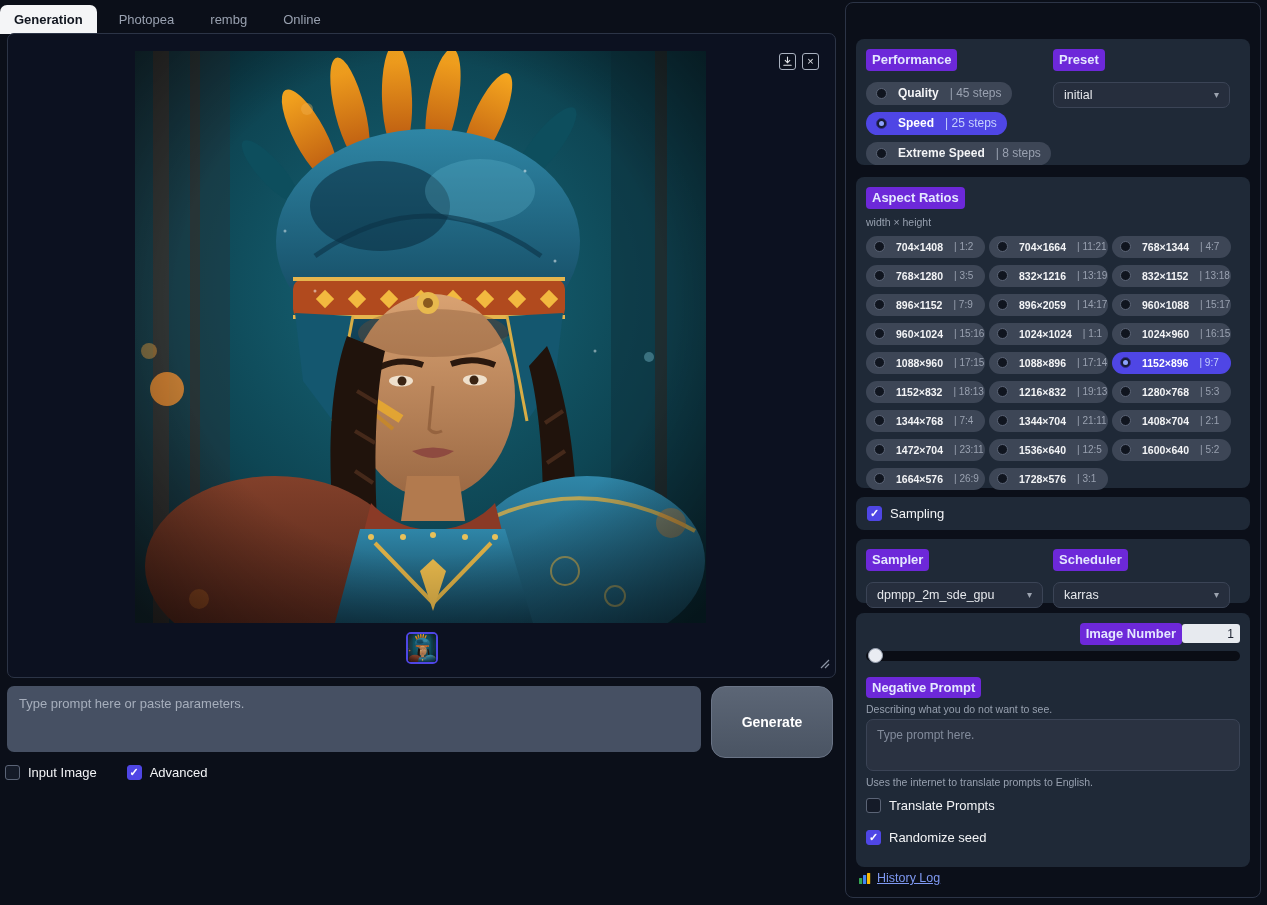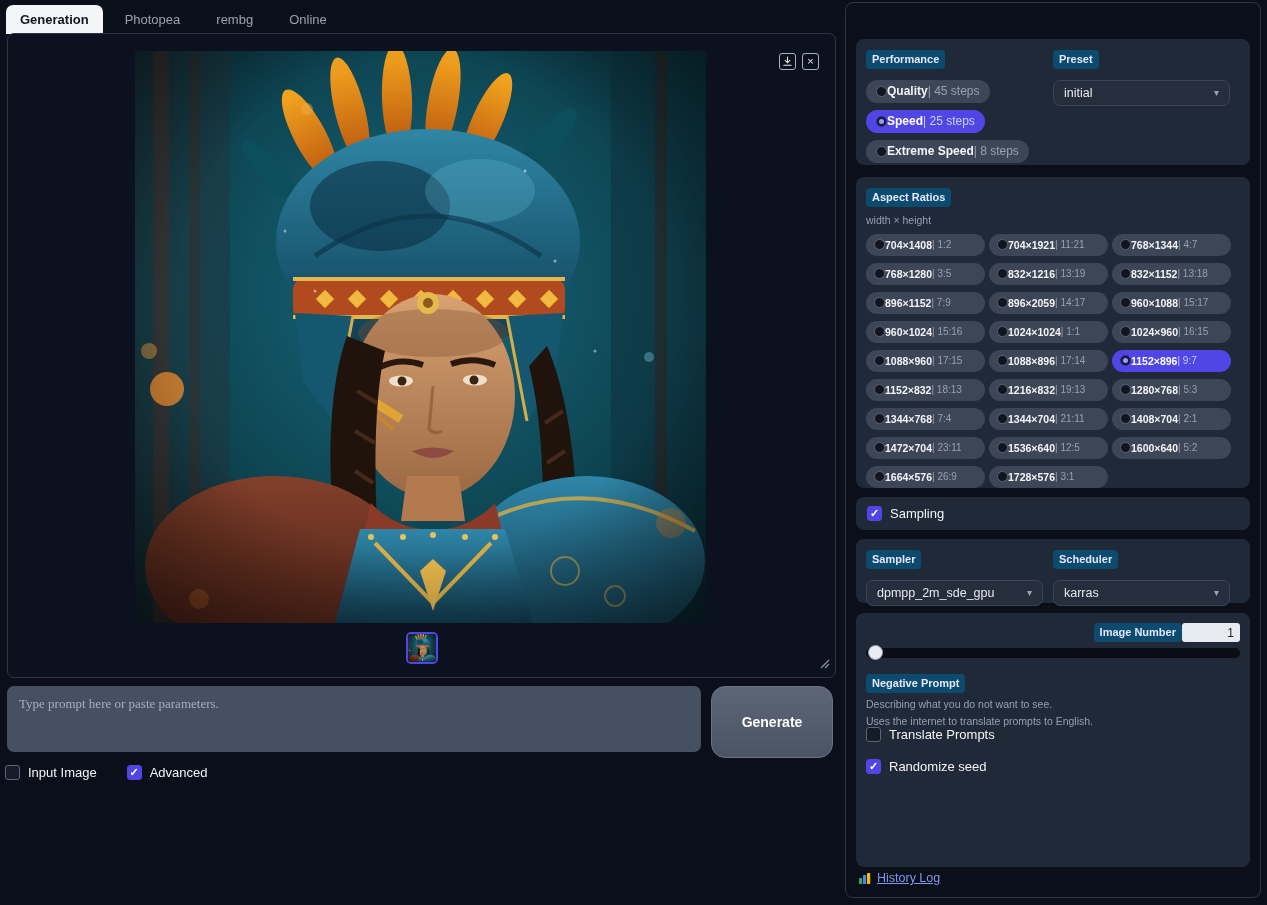--- a/index.html
+++ b/index.html
@@ -1,42 +1,42 @@
 <!DOCTYPE html>
 <html><head>
 <meta charset="utf-8">
 <style>
   *{margin:0;padding:0;box-sizing:border-box}
   html,body{width:1267px;height:905px}
   body{position:relative;background:#0b0f19;font-family:"Liberation Sans",sans-serif;color:#e5e7eb;overflow:hidden}
   button{font-family:inherit}
   
   .tabs{position:absolute;display:flex;gap:8px;align-items:flex-end}
-  .tabs-left{left:6px;top:5px}
+  .tabs-left{left:0;top:5px}
   .tab{background:transparent;border:1px solid transparent;color:#99a1b0;font-size:13px;padding:6px 13px;border-radius:7px 7px 0 0;cursor:pointer}
   .tabs-left .tab.selected{background:#f4f5f7;color:#10151f;font-weight:700}
   
   .preview{position:absolute;left:7px;top:33px;width:829px;height:645px;border:1px solid #2c3446;border-radius:7px;background:#0c1120}
   .genimg{position:absolute;left:127px;top:17px;width:571px;height:572px;cursor:pointer}
   .genimg svg{display:block}
   .iconbtns{position:absolute;top:19px;right:16px;display:flex;gap:6px}
   .ibtn{width:17px;height:17px;border:1px solid #aab2c0;border-radius:3px;background:rgba(11,15,25,.4);color:#e5e7eb;font-size:11px;line-height:1;display:flex;align-items:center;justify-content:center;cursor:pointer;padding:0}
   .thumb{position:absolute;left:50%;transform:translateX(-50%);top:598px;width:32px;height:32px;border:2px solid #4f46e5;border-radius:5px;background:#10151f;display:flex;align-items:center;justify-content:center;cursor:pointer;overflow:hidden}
   .rsz{position:absolute;right:5px;bottom:4px;cursor:nwse-resize}
   
-  .prompt-ta{position:absolute;left:7px;top:686px;width:694px;height:66px;background:#465063;border:none;border-radius:7px;padding:10px 12px;font-size:13px;color:#f3f4f6;resize:none;outline:none;font-family:Liberation Serif, serif}
+  .prompt-ta{position:absolute;left:7px;top:686px;width:694px;height:66px;background:#465063;border:none;border-radius:7px;padding:10px 12px;font-size:13px;color:#f3f4f6;resize:none;outline:none;font-family:Liberation Sans, sans-serif}
   .prompt-ta::placeholder{color:#a6aebc}
   .generate{position:absolute;left:711px;top:686px;width:122px;height:72px;background:linear-gradient(180deg,#5c6676,#4a5463);border:1px solid #6a7486;border-radius:14px;color:#fff;font-size:14px;font-weight:700;cursor:pointer}
   .opts-row{position:absolute;left:5px;top:765px;display:flex;gap:30px}
   
   .cbrow{display:inline-flex;align-items:center;gap:8px;font-size:13px;color:#f3f4f6;cursor:pointer;white-space:nowrap}
   .cb{width:15px;height:15px;border-radius:3px;background:#151b28;border:1px solid #5b6476;display:inline-flex;align-items:center;justify-content:center;font-size:11px;color:transparent;flex:none}
   .cb.checked{background:#4f46e5;border-color:#4f46e5;color:#fff;font-weight:700}
-  .badge{display:inline-block;background:#0c4a6e;color:#e4e7ff;font-size:11px;font-weight:600;padding:2px 6px;border-radius:4px;line-height:1.35;white-space:nowrap}
-  .pill{display:inline-flex;align-items:center;gap:0;background:#3d4656;border-radius:12px;padding:0 8px;height:22px;cursor:pointer;white-space:nowrap}
+  .badge{display:inline-block;background:#6d28d9;color:#e4e7ff;font-size:13px;font-weight:600;padding:2px 6px;border-radius:4px;line-height:1.35;white-space:nowrap}
+  .pill{display:inline-flex;align-items:center;gap:11px;background:#3d4656;border-radius:12px;padding:0 8px;height:22px;cursor:pointer;white-space:nowrap}
   .pill .res{color:#f3f4f6;font-weight:700;font-size:10.5px}
   .pill .sub{color:#99a1b0;font-size:10px}
   .pill.perf{height:23px;padding:0 10px}
   .pill.perf .res{font-size:12px}
   .pill.perf .sub{font-size:12px}
   .pill.selected{background:#4f46e5}
   .pill.selected .res{color:#fff}
   .pill.selected .sub{color:#c7d2fe}
   .radio{width:11px;height:11px;border-radius:50%;background:#10151f;border:1px solid #5b6476;position:relative;flex:none}
   .pill.selected .radio{background:#181b36;border-color:#332e8f}
@@ -62,21 +62,21 @@
   .ar-grid{margin-top:8px;display:grid;grid-template-columns:repeat(3,119px);gap:7px 4px}
   .num-row{display:flex;align-items:center;justify-content:flex-end}
   .numbox{width:58px;height:19px;background:#e7eaef;border:none;border-radius:3px;color:#1c2230;font-size:12px;text-align:right;padding:0 6px;font-family:inherit;outline:none}
   .slider{position:relative;height:10px;background:#0a0d15;border-radius:5px;margin-top:6px;cursor:pointer}
   .thumbk{position:absolute;left:2px;top:-3px;width:15px;height:15px;border-radius:50%;background:#e9ecf2;border:1px solid #9aa3b3}
   .mt{margin-top:16px;display:inline-block}
   .b5 .info{margin-top:5px}
   .neg-ta{width:374px;height:52px;background:#2a3241;border:1px solid #3b4456;border-radius:7px;padding:8px 10px;font-size:12px;color:#e5e7eb;resize:none;outline:none;font-family:inherit;display:block;margin-top:4px}
   .neg-ta::placeholder{color:#828b9b}
   .mt2{margin-top:21px}
-  .mt3{display:inline-flex}
+  .mt3{margin-top:10px;display:inline-flex}
   .mt4{margin-top:17px;display:inline-flex}
   .b5 label{display:flex}
   .history{position:absolute;left:12px;top:868px;display:flex;align-items:center;gap:6px}
   .hlink{color:#7f99f2;font-size:12.5px;text-decoration:underline;cursor:pointer}
 </style>
 </head>
 <body>
 
 <svg width="0" height="0" style="position:absolute" aria-hidden="true">
   <defs>
@@ -279,21 +279,21 @@
     <div class="hint">width × height</div>
     <div class="ar-grid">
 
     <label class="pill ar">
           <span class="radio"></span>
           <span class="res">704×1408</span>
           <span class="sub">| 1:2</span>
         </label>
         <label class="pill ar">
           <span class="radio"></span>
-          <span class="res">704×1921</span>
+          <span class="res">704×1664</span>
           <span class="sub">| 11:21</span>
         </label>
         <label class="pill ar">
           <span class="radio"></span>
           <span class="res">768×1344</span>
           <span class="sub">| 4:7</span>
         </label>
         <label class="pill ar">
           <span class="radio"></span>
           <span class="res">768×1280</span>
@@ -439,20 +439,21 @@
   <div class="block b5">
     <div class="num-row">
       <span class="badge">Image Number</span>
       <input class="numbox" value="1" style="">
     </div>
     <div class="slider">
       <span class="thumbk"></span>
     </div>
     <span class="badge mt">Negative Prompt</span>
     <div class="info">Describing what you do not want to see.</div>
+    <textarea class="neg-ta" placeholder="Type prompt here." style=""></textarea>
     <div class="info mt2">Uses the internet to translate prompts to English.</div>
     <label class="cbrow mt3">
       <span class="cb"></span>
       <span>Translate Prompts</span>
     </label>
     <label class="cbrow mt4">
       <span class="cb checked">✓</span>
       <span>Randomize seed</span>
     </label>
   </div>

